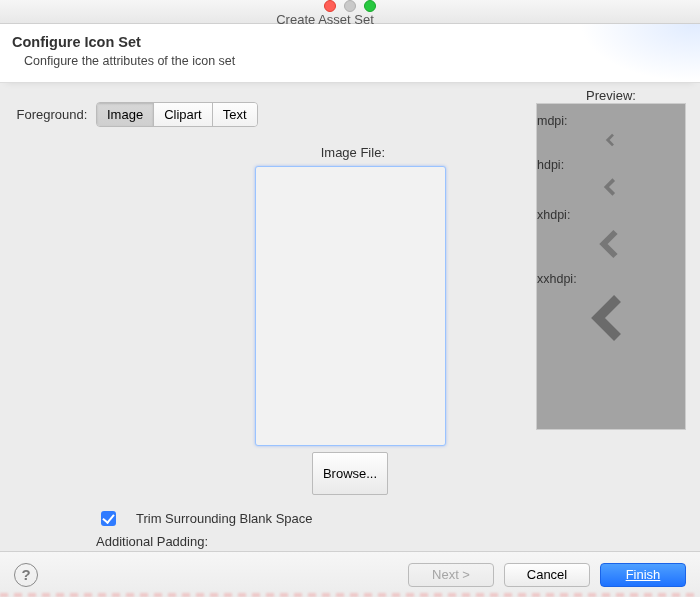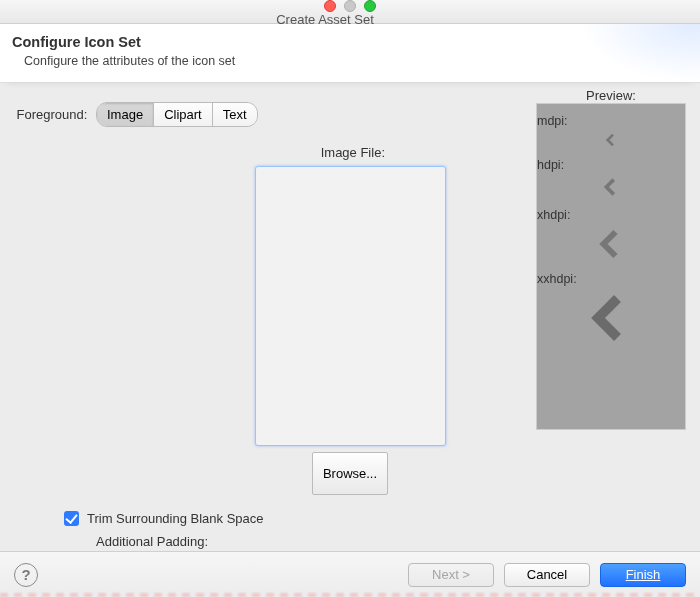--- a/index.html
+++ b/index.html
@@ -17,31 +17,31 @@
     .header { background: #fff; padding: 10px 12px 14px; border-bottom: 1px solid #ddd; box-shadow: 0 4px 8px -6px rgba(0,0,0,.15); position: relative; }
     .header::after { content:""; position:absolute; right:0; top:0; width:120px; height:100%; background: radial-gradient(ellipse at 95% 0%, rgba(200,220,255,.55), rgba(255,255,255,0) 70%); pointer-events:none;}
     .h-title { font-weight: 700; font-size: 14.5px; }
     .h-sub { font-size: 12.5px; color: #444; margin-top: 4px; margin-left: 12px; }
 
     .content { position: absolute; top: 88px; bottom: 60px; left: 0; right: 0; padding: 14px; }
     .row { display: flex; align-items: center; margin-bottom: 10px; }
     .lbl { width: 82px; text-align: center; color: #333; padding-right: 6px; }
 
     
-    .seg { display: inline-flex; border: 1px solid #bbb; border-radius: 11px; overflow: hidden; }
+    .seg { display: inline-flex; border: 1px solid #bbb; border-radius: 4px; overflow: hidden; }
     .seg button { background: linear-gradient(#fdfdfd,#f2f2f2); border: none; border-right: 1px solid #bbb; padding: 4px 10px; font-size: 13px; cursor: pointer; }
     .seg button:last-child { border-right: none; }
     .seg button.active { background: linear-gradient(#d7d7d7,#cfcfcf); box-shadow: inset 0 1px 2px rgba(0,0,0,.15); }
 
     .ifile { display: flex; align-items: center; gap: 6px; margin-left: 0; flex-direction: column; }
     .iflabel { text-align: right; width: 82px; padding-right: 6px; }
     .iftext { flex: 0 0 280px; height: 26px; border: 1px solid #9ac3ff; border-radius: 3px; background: #f2f2f2; box-shadow: 0 0 3px rgba(80,140,255,.5); filter: blur(.4px); color: transparent; text-shadow: 0 0 6px #bbb; padding: 0 6px; }
     .browse { height: 43px; padding: 0 10px; background: linear-gradient(#fefefe,#e9e9e9); border: 1px solid #bbb; border-radius: 2px; cursor: pointer; font-size: 13px; }
 
-    .trimrow { display: flex; align-items: center; gap: 8px; margin-left: 50px; margin-top: 16px; }
+    .trimrow { display: flex; align-items: center; gap: 20px; margin-left: 87px; margin-top: 16px; }
     .chk { appearance: none; width: 15px; height: 15px; border-radius: 3px; background: #2f7bff; position: relative; cursor: pointer; }
     .chk::after { content:""; position:absolute; left:3.5px; top:0.5px; width:5px; height:9px; border: solid #fff; border-width: 0 2px 2px 0; transform: rotate(40deg); }
 
     .padlbl { margin-left: 82px; margin-top: 8px; color: #333; }
     .slrow { display:flex; align-items:center; margin-left: 82px; margin-top: 8px; gap: 8px; }
     .track { flex: 0 0 390px; height: 10px; background: linear-gradient(#fff,#fff); border: 1px solid #ddd; border-radius: 6px; position: relative; box-shadow: inset 0 1px 2px rgba(0,0,0,.1); }
     .thumb { position:absolute; top: 50%; transform: translate(-50%,-50%); width: 30px; height: 11px; border-radius: 6px; background: #c7c7c7; box-shadow: inset 0 1px 0 rgba(255,255,255,.5); left: 32%; }
     .pct { color: #333; min-width: 36px; }
 
     

